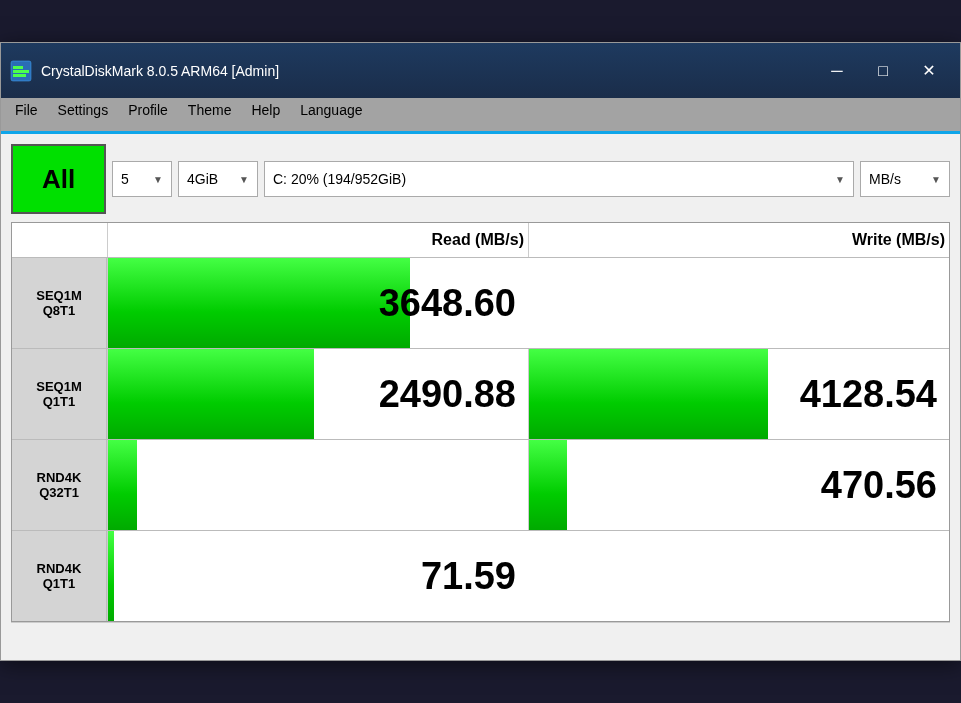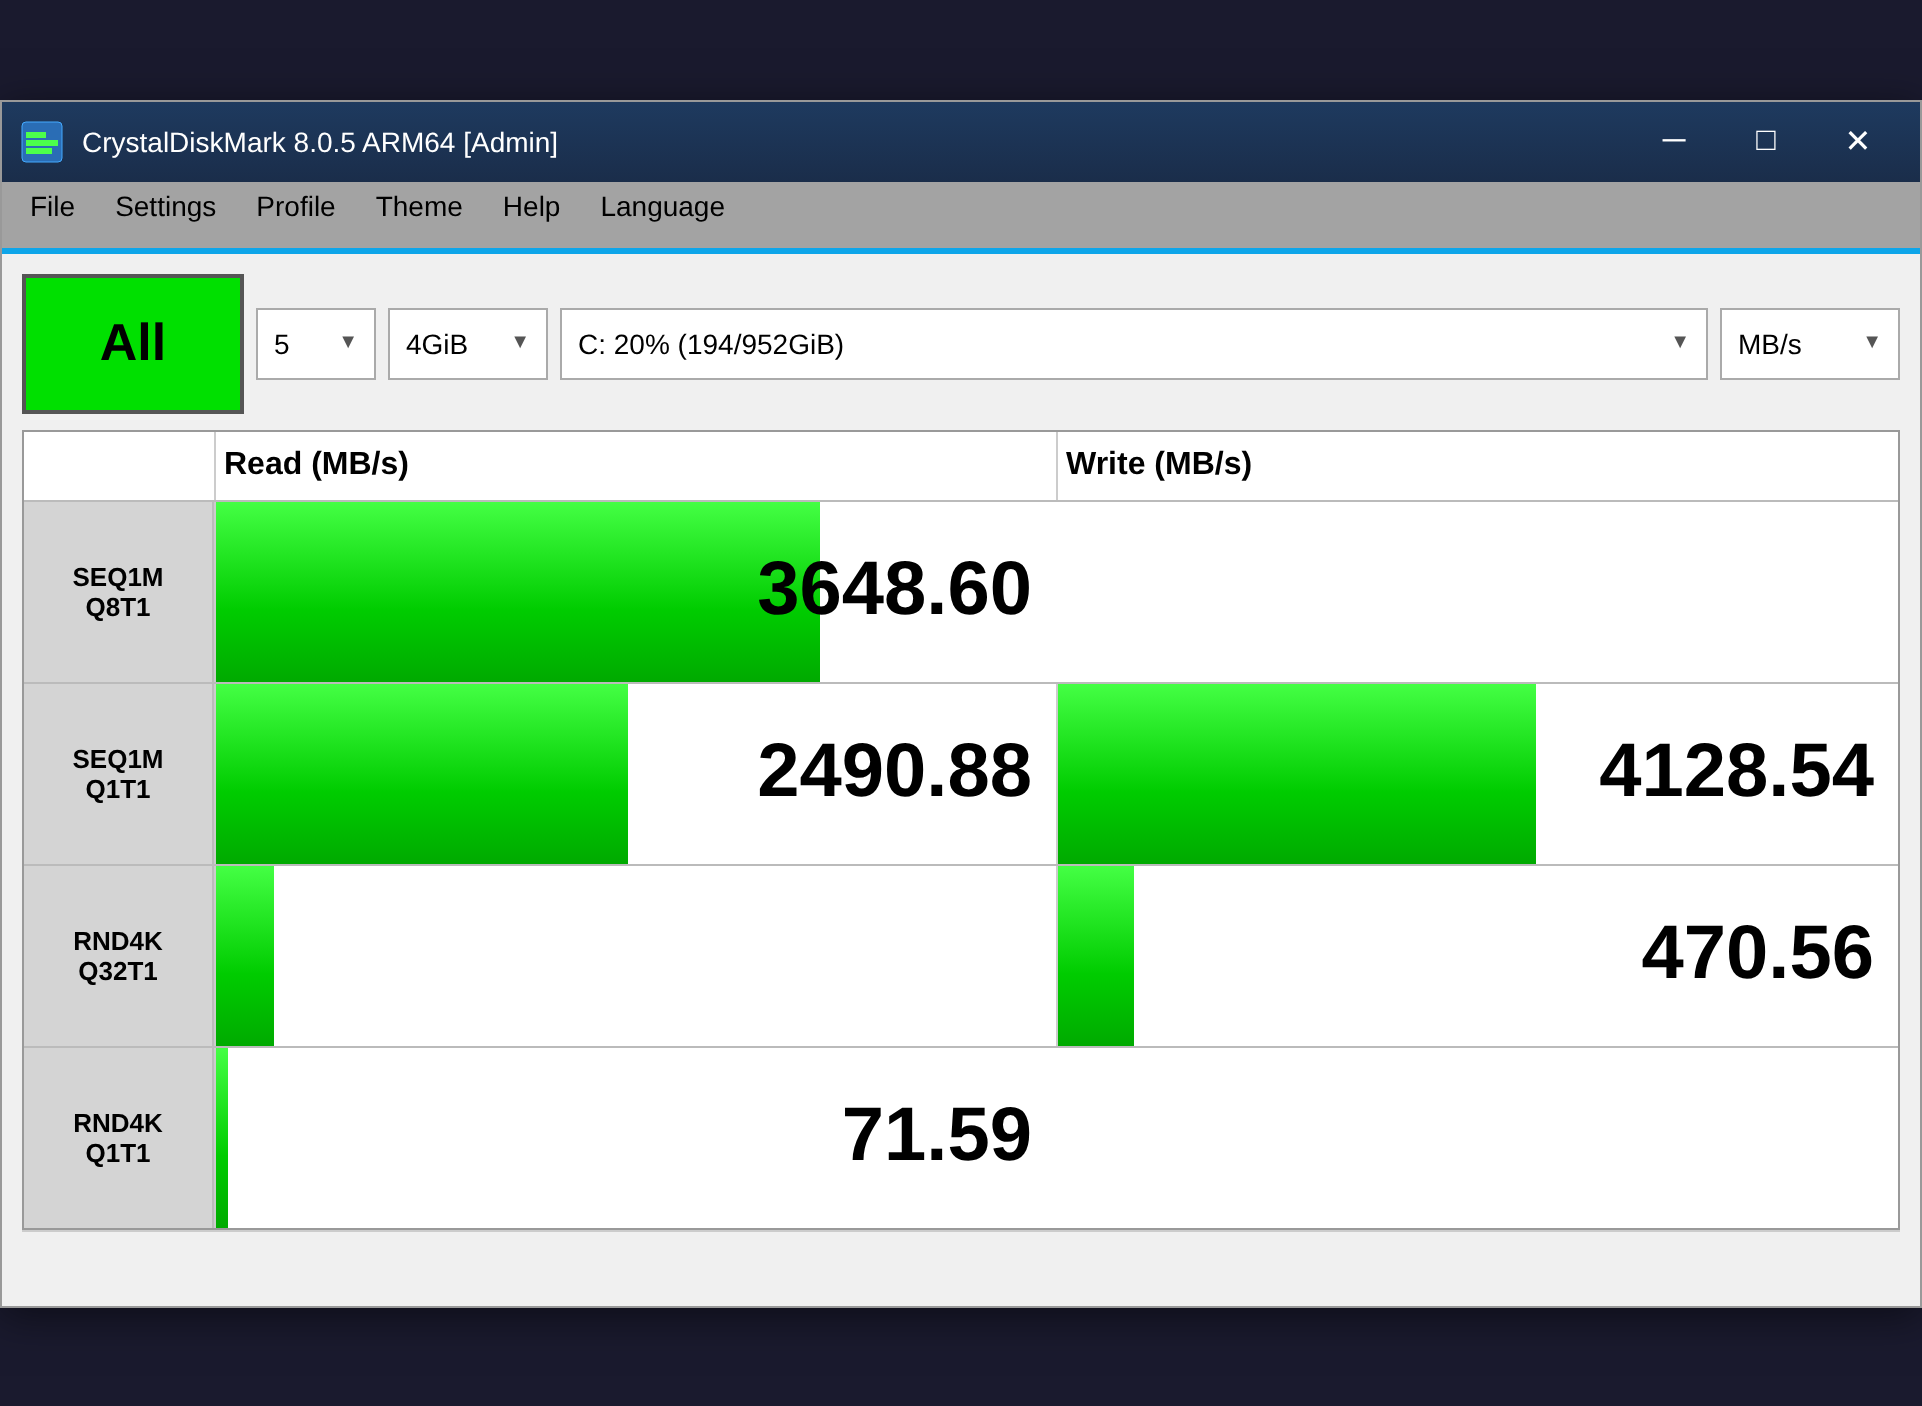--- a/index.html
+++ b/index.html
@@ -19,21 +19,21 @@
       border: 1px solid #999;
       box-shadow: 0 4px 20px rgba(0,0,0,0.5);
     }
 
     
     .title-bar {
       background: linear-gradient(180deg, #1e3a5f 0%, #1a2d4a 100%);
       display: flex;
       align-items: center;
       padding: 0 8px;
-      height: 40px;
+      height: 55px;
       color: white;
     }
 
     .title-bar-icon {
       width: 24px;
       height: 24px;
       margin-right: 8px;
       display: flex;
       align-items: center;
       justify-content: center;
@@ -100,21 +100,21 @@
       align-items: stretch;
       gap: 6px;
       margin-bottom: 8px;
     }
 
     .all-button {
       background: #00e000;
       color: #000;
       font-size: 26px;
       font-weight: bold;
-      width: 111px;
+      width: 95px;
       min-height: 70px;
       border: 2px solid #555;
       cursor: pointer;
       display: flex;
       align-items: center;
       justify-content: center;
       flex-shrink: 0;
     }
 
     .dropdown {
@@ -159,21 +159,21 @@
       display: grid;
       grid-template-columns: 95px 1fr 1fr;
       background: white;
     }
 
     .header-empty {
       background: white;
     }
 
     .header-cell {
-      text-align: left;
+      text-align: right;
       font-size: 16px;
       font-weight: bold;
       padding: 8px 4px;
       border-left: 1px solid #ccc;
       color: #000;
     }
 
     .result-row {
       display: grid;
       grid-template-columns: 95px 1fr 1fr;

